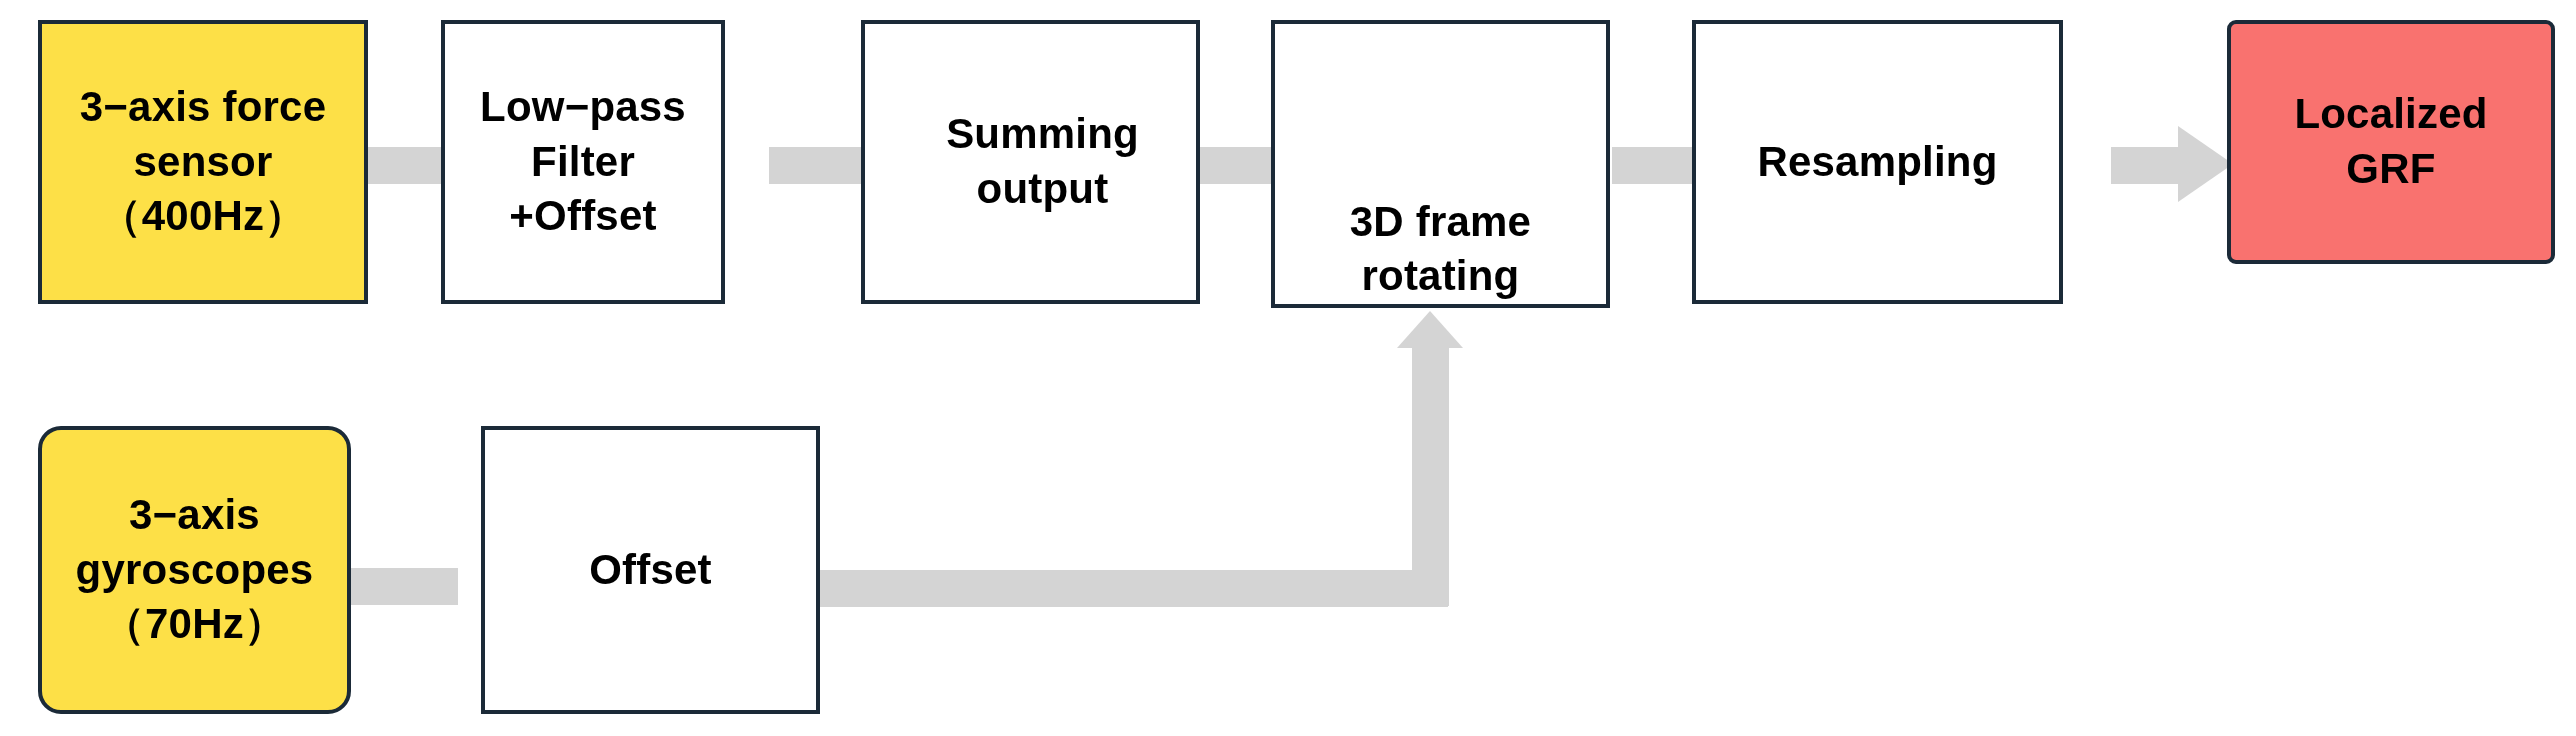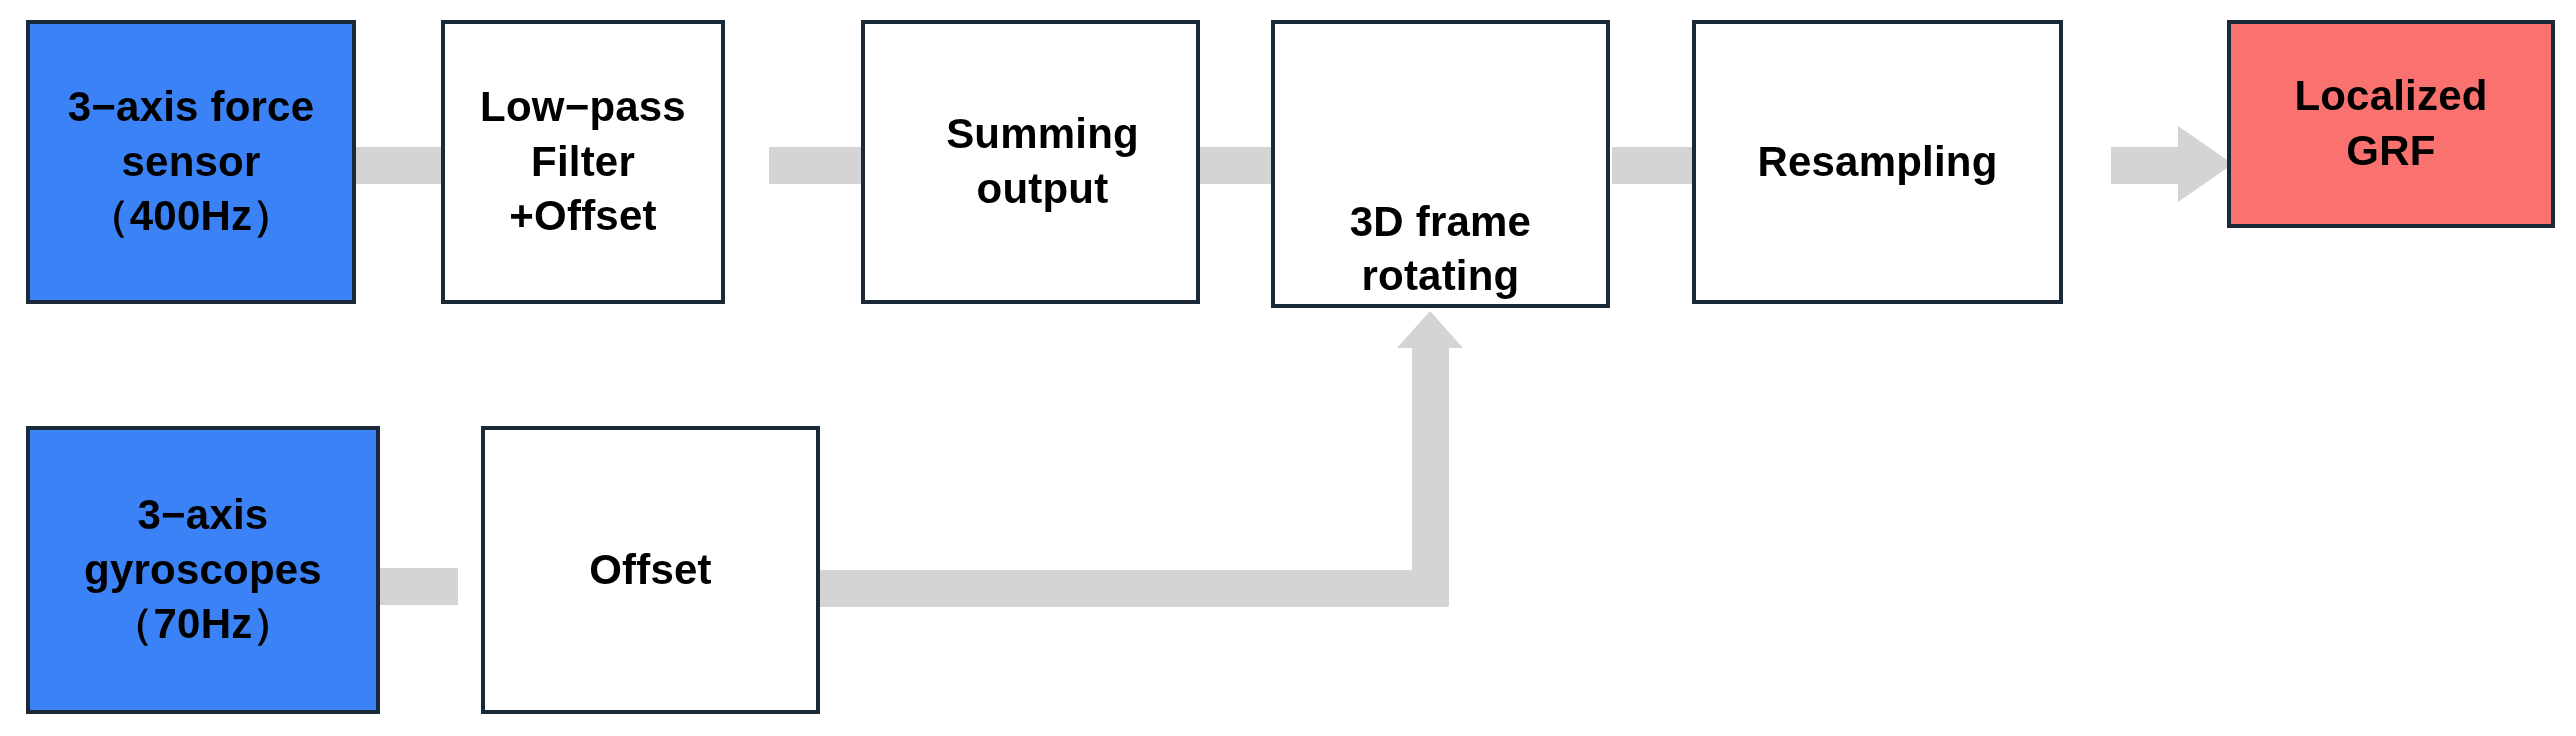--- a/index.html
+++ b/index.html
@@ -30,21 +30,21 @@
   }
   .node .label {
     font-size: 42px;
     font-weight: 700;
     line-height: 1.30;
     color: #000000;
     letter-spacing: 0.2px;
     white-space: pre-line;
     padding: 0 5.5px;
   }
-  .node.fill-grey { background: #3b82f6; }
+  .node.fill-grey { background: #fde047; margin-left: 12px; }
   .node.fill-white { background: #ffffff; }
   .node.fill-salmon { background: #f9726f; }
 
   
   .conn {
     position: absolute;
     background: #d4d4d4;
     z-index: 1;
   }
   .conn-h { height: 37px; }
@@ -109,26 +109,26 @@
 
   <div class="node fill-white" style="left:1271px; top:20px; width:339px; height:288px;align-items:flex-end;">
     <span class="label">3D frame
 rotating</span>
   </div>
 
   <div class="node fill-white" style="left:1692px; top:20px; width:371px; height:284px;">
     <span class="label">Resampling</span>
   </div>
 
-  <div class="node fill-salmon" style="left:2227px; top:20px; width:328px; height:208px;">
+  <div class="node fill-salmon" style="left:2227px; top:20px; width:328px; height:244px;border-radius:9px;">
     <span class="label">Localized
 GRF</span>
   </div>
 
-  <div class="node fill-grey" style="left:26px; top:426px; width:354px; height:288px;">
+  <div class="node fill-grey" style="left:26px; top:426px; width:313px; height:288px;border-radius:23px;">
     <span class="label">3−axis
 gyroscopes
 （70Hz）</span>
   </div>
 
   <div class="node fill-white" style="left:441px; top:426px; width:339px; height:288px;margin-left:40px;">
     <span class="label">Offset</span>
   </div>
 
 </div>

